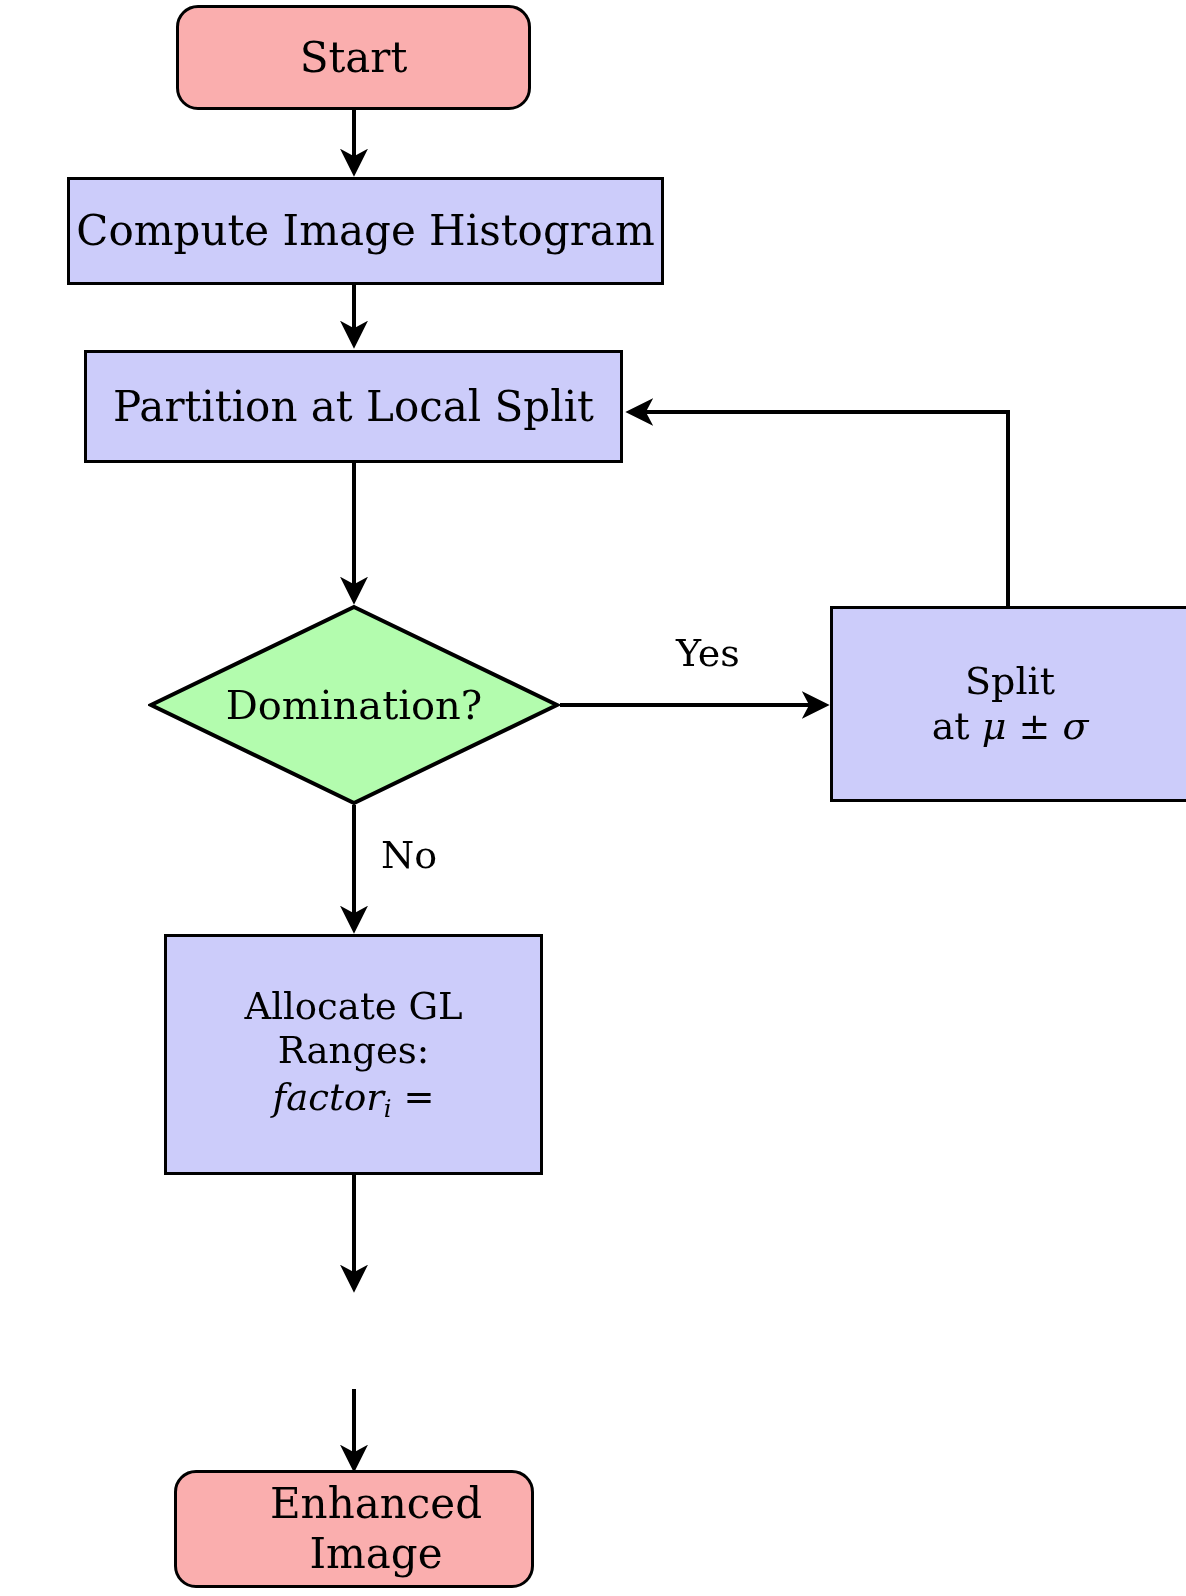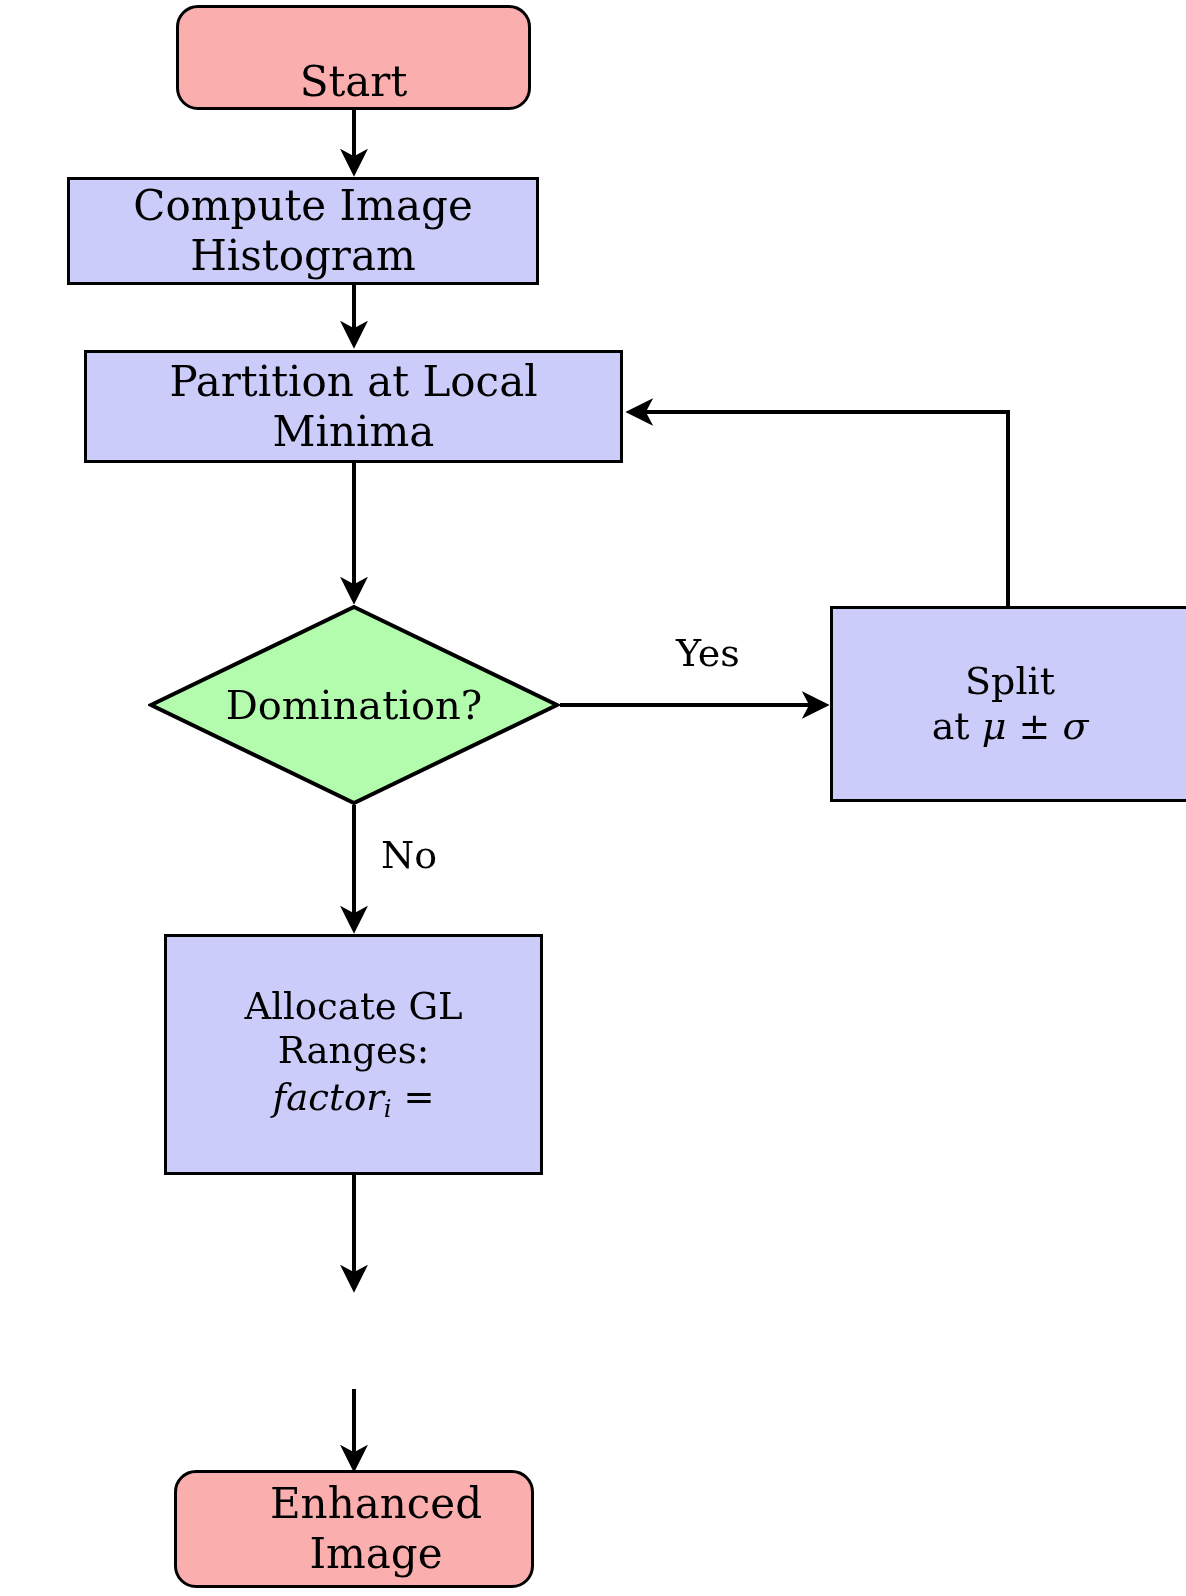--- a/index.html
+++ b/index.html
@@ -98,30 +98,30 @@
 
     <path d="M 1008 606 L 1008 412 L 630 412" fill="none" stroke="#000000" stroke-width="4" marker-end="url(#arrow)"></path>
 
     <line x1="354" y1="805" x2="354" y2="929" stroke="#000000" stroke-width="4" marker-end="url(#arrow)"></line>
 
     <line x1="354" y1="1175" x2="354" y2="1288" stroke="#000000" stroke-width="4" marker-end="url(#arrow)"></line>
 
     <line x1="354" y1="1389" x2="354" y2="1468" stroke="#000000" stroke-width="4" marker-end="url(#arrow)"></line>
   </svg>
 
-  <div class="node terminal" style="left:176px; top:5px; width:355px; height:105px; background:#FAAEAE; font-size:42px;align-items:flex-end;">
+  <div class="node terminal" style="left:176px; top:5px; width:355px; height:105px; background:#FAAEAE; font-size:42px;">
     <span class="node-label">Start</span>
   </div>
 
-  <div class="node" style="left:67px; top:177px; width:472px; height:108px; background:#CCCCFA; font-size:42px;">
+  <div class="node" style="left:67px; top:177px; width:597px; height:108px; background:#CCCCFA; font-size:42px;">
     <span class="node-label">Compute Image Histogram</span>
   </div>
 
   <div class="node" style="left:84px; top:350px; width:539px; height:113px; background:#CCCCFA; font-size:42px;">
-    <span class="node-label">Partition at Local Minima</span>
+    <span class="node-label">Partition at Local Split</span>
   </div>
 
   <div class="diamond-wrap" style="left:148px; top:604px; width:412px; height:202px;">
     <svg class="diamond-shape" viewBox="0 0 412 202" preserveAspectRatio="none">
       <polygon points="206,3 409,101 206,199 3,101" fill="#B3FCAE" stroke="#000000" stroke-width="4"></polygon>
     </svg>
     <div class="diamond-text">
       <span style="font-size:40px;">Domination?</span>
     </div>
   </div>

